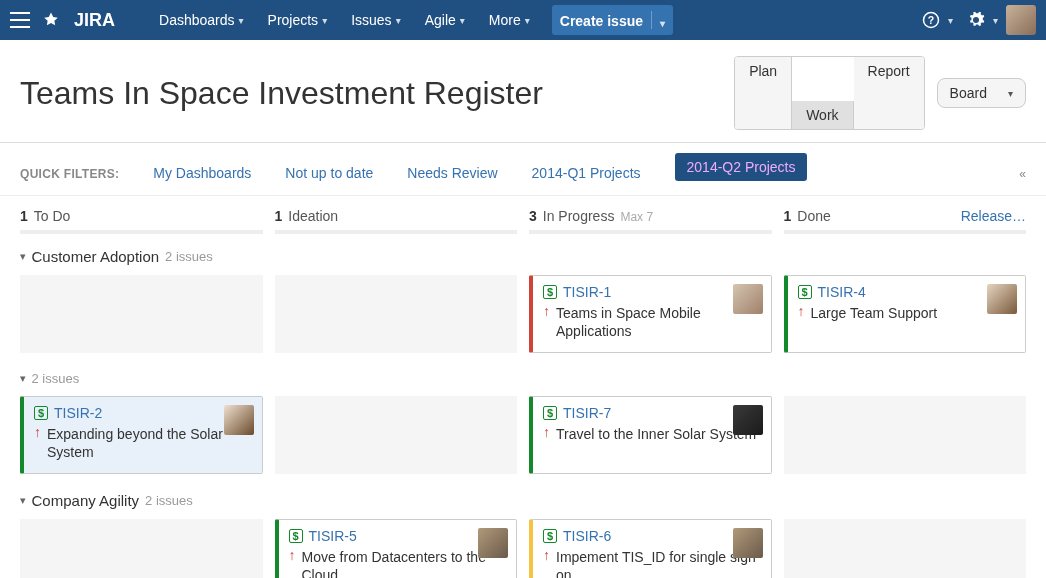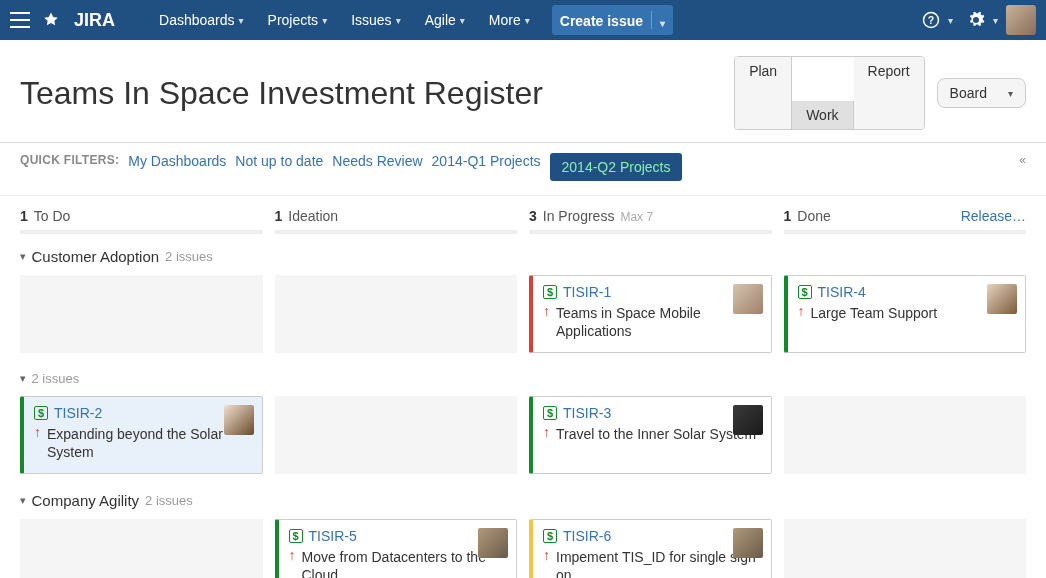--- a/index.html
+++ b/index.html
@@ -21,24 +21,24 @@
 .topicon { width: 22px; height: 22px; margin: 0 6px; cursor: pointer; display: flex; align-items: center; justify-content: center; }
 .topicon svg { width:18px; height:18px; fill: #fff; }
 .avatar-img { width:30px; height:30px; border-radius:3px; background:linear-gradient(135deg,#c7b299,#8a6d5a); margin-left:8px; }
 .header-bar { display:flex; align-items:center; padding: 16px 20px 12px 20px; border-bottom: 1px solid #ddd; }
 .page-title { font-size: 32px; font-weight: 500; color:#333; }
 .view-tabs { margin-left:auto; display:flex; border:1px solid #ccc; border-radius:4px; overflow:hidden; }
 .view-tab { padding:6px 14px; cursor:pointer; font-size:14px; background:#f5f5f5; border-right:1px solid #ccc; }
 .view-tab:last-child { border-right:none; }
 .view-tab.active { background:#e0e0e0;margin-top:44px; }
 .board-menu { margin-left:12px; border:1px solid #ccc; border-radius:8px; padding:6px 12px; cursor:pointer; display:flex; align-items:center; gap:21px; background:#f5f5f5; }
-.filters-row { display:flex; align-items:flex-start; padding: 10px 10px 14px 20px; gap: 9px; border-bottom:1px solid #eee; position:relative; }
+.filters-row { display:flex; align-items:flex-end; padding: 10px 10px 14px 20px; gap: 34px; border-bottom:1px solid #eee; position:relative; }
 .filters-label { font-size:12px; color:#888; text-transform:uppercase; font-weight:600; letter-spacing:0.3px; }
 .filter-link { color:#3572b0; cursor:pointer; font-size:14px; }
-.filter-link.active { background:#205081; color:#86efac; padding:6px 12px; border-radius:3px; }
+.filter-link.active { background:#205081; color:#f0abfc; padding:6px 12px; border-radius:3px; }
 .collapse-icon { position:absolute; right:20px; color:#888; cursor:pointer; font-size:12px; }
 .columns-header { display:flex; padding: 12px 20px 6px 20px; gap:12px; }
 .col-head { flex:1; display:flex; align-items:baseline; gap:6px; }
 .col-head .count { font-weight:600; }
 .col-head .name { color:#555; }
 .col-head .max { color:#aaa; font-size:12px; }
 .release-link { color:#3572b0; cursor:pointer; font-size:14px;padding-left:40px; }
 .col-underline { display:flex; padding: 0 20px; gap:12px; }
 .col-underline div { flex:1; height:4px; background:#eee; }
 .swimlane-header { padding: 14px 20px 6px 20px; display:flex; align-items:center; gap:6px; cursor:pointer; }
@@ -227,21 +227,21 @@
             <span class="summary">Expanding beyond the Solar System</span>
           </div>
           <div class="card-avatar av-c"></div>
         </div>
       </div>
       <div class="cell empty"></div>
       <div class="cell">
         <div class="card green">
           <div class="card-toprow">
             <span class="type-icon">$</span>
-            <span class="issue-key">TISIR-3</span>
+            <span class="issue-key">TISIR-7</span>
           </div>
           <div class="card-body">
             <span class="priority-icon">↑</span>
             <span class="summary">Travel to the Inner Solar System</span>
           </div>
           <div class="card-avatar av-d"></div>
         </div>
       </div>
       <div class="cell empty"></div>
     </div>

